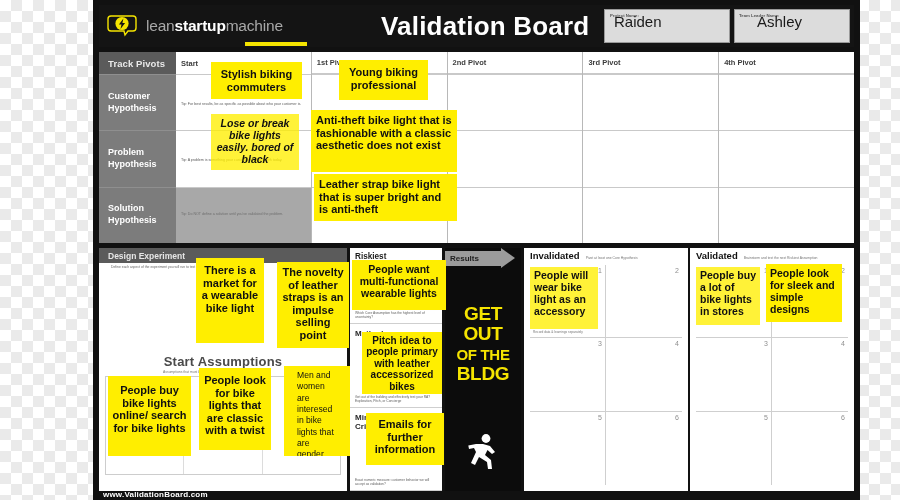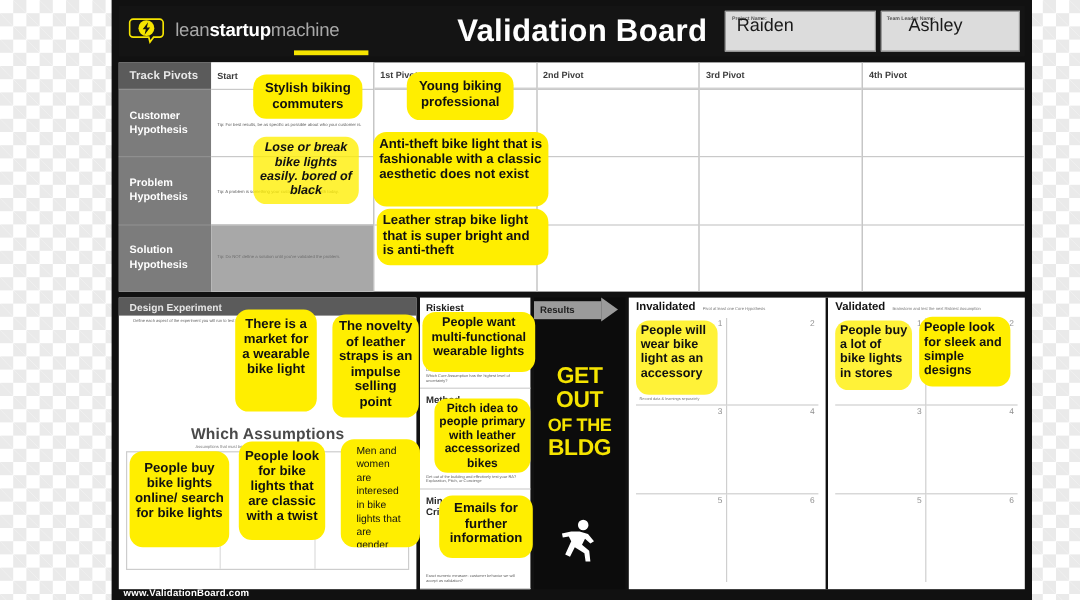--- a/index.html
+++ b/index.html
@@ -404,21 +404,20 @@
   
   .note {
     position: absolute;
     background: #ffee00;
     color: #111111;
     font-weight: bold;
     line-height: 1.14;
     padding: 3px 4px;
     z-index: 30;
     overflow: hidden;
-    border-radius: 11px;
   }
   .note.ctr { text-align: center; }
   .note.lft { text-align: left; }
   .note.plain { font-weight: normal; }
   .note.translucent { background: rgba(255,238,0,0.78); }
 </style>
 </head>
 <body>
 
 <div id="board">
@@ -520,21 +519,21 @@
     <div class="note lft" style="left:212px; top:58px; width:146px; height:62px; font-size:11px; padding:4px 5px;">Anti-theft bike light that is fashionable with a classic aesthetic does not exist</div>
 
     <div class="note lft" style="left:215px; top:122px; width:143px; height:47px; font-size:11px; padding:4px 5px;">Leather strap bike light that is super bright and is anti-theft</div>
   </div>
 
   <div class="lower">
 
     <div class="panel-left">
       <div class="sect-head">Design Experiment</div>
       <div class="sect-sub">Define each aspect of the experiment you will run to test the Riskiest Assumption.</div>
-      <div class="ca-head">Which Assumptions</div>
+      <div class="ca-head">Start Assumptions</div>
       <div class="ca-sub">Assumptions that must be true for your hypotheses to be true.</div>
       <div class="panel-left-grid">
         <div class="plg-cell"></div>
         <div class="plg-cell"></div>
         <div class="plg-cell"></div>
       </div>
 
       <div class="note ctr" style="left:97px; top:10px; width:68px; height:85px; font-size:11px; padding-top:6px;">There is a market for a wearable bike light</div>
       <div class="note ctr" style="left:178px; top:14px; width:72px; height:86px; font-size:11px; padding-top:4px;">The novelty of leather straps is an impulse selling point</div>
 

